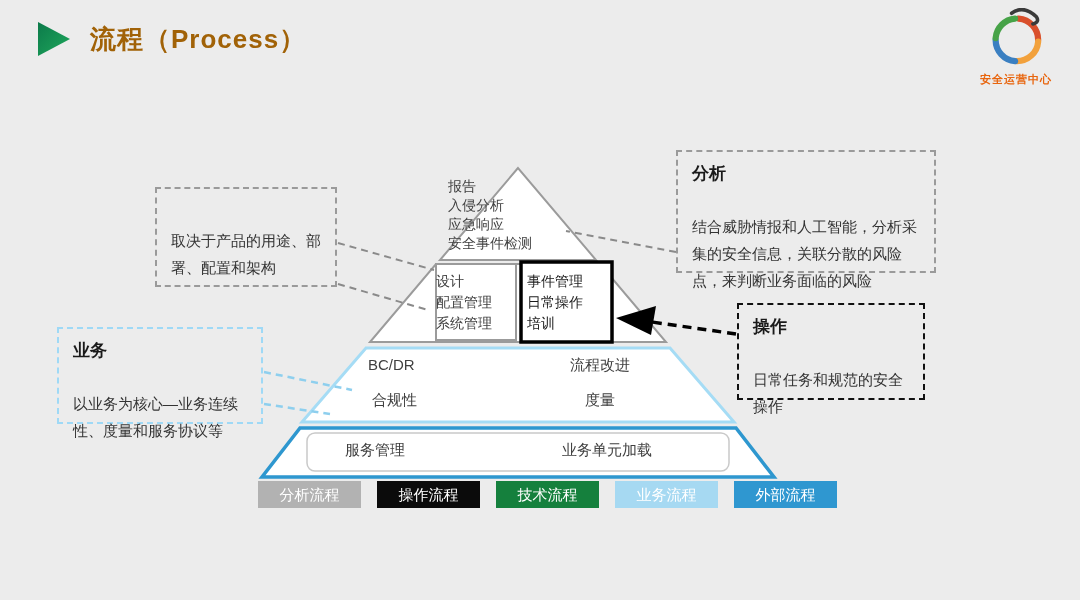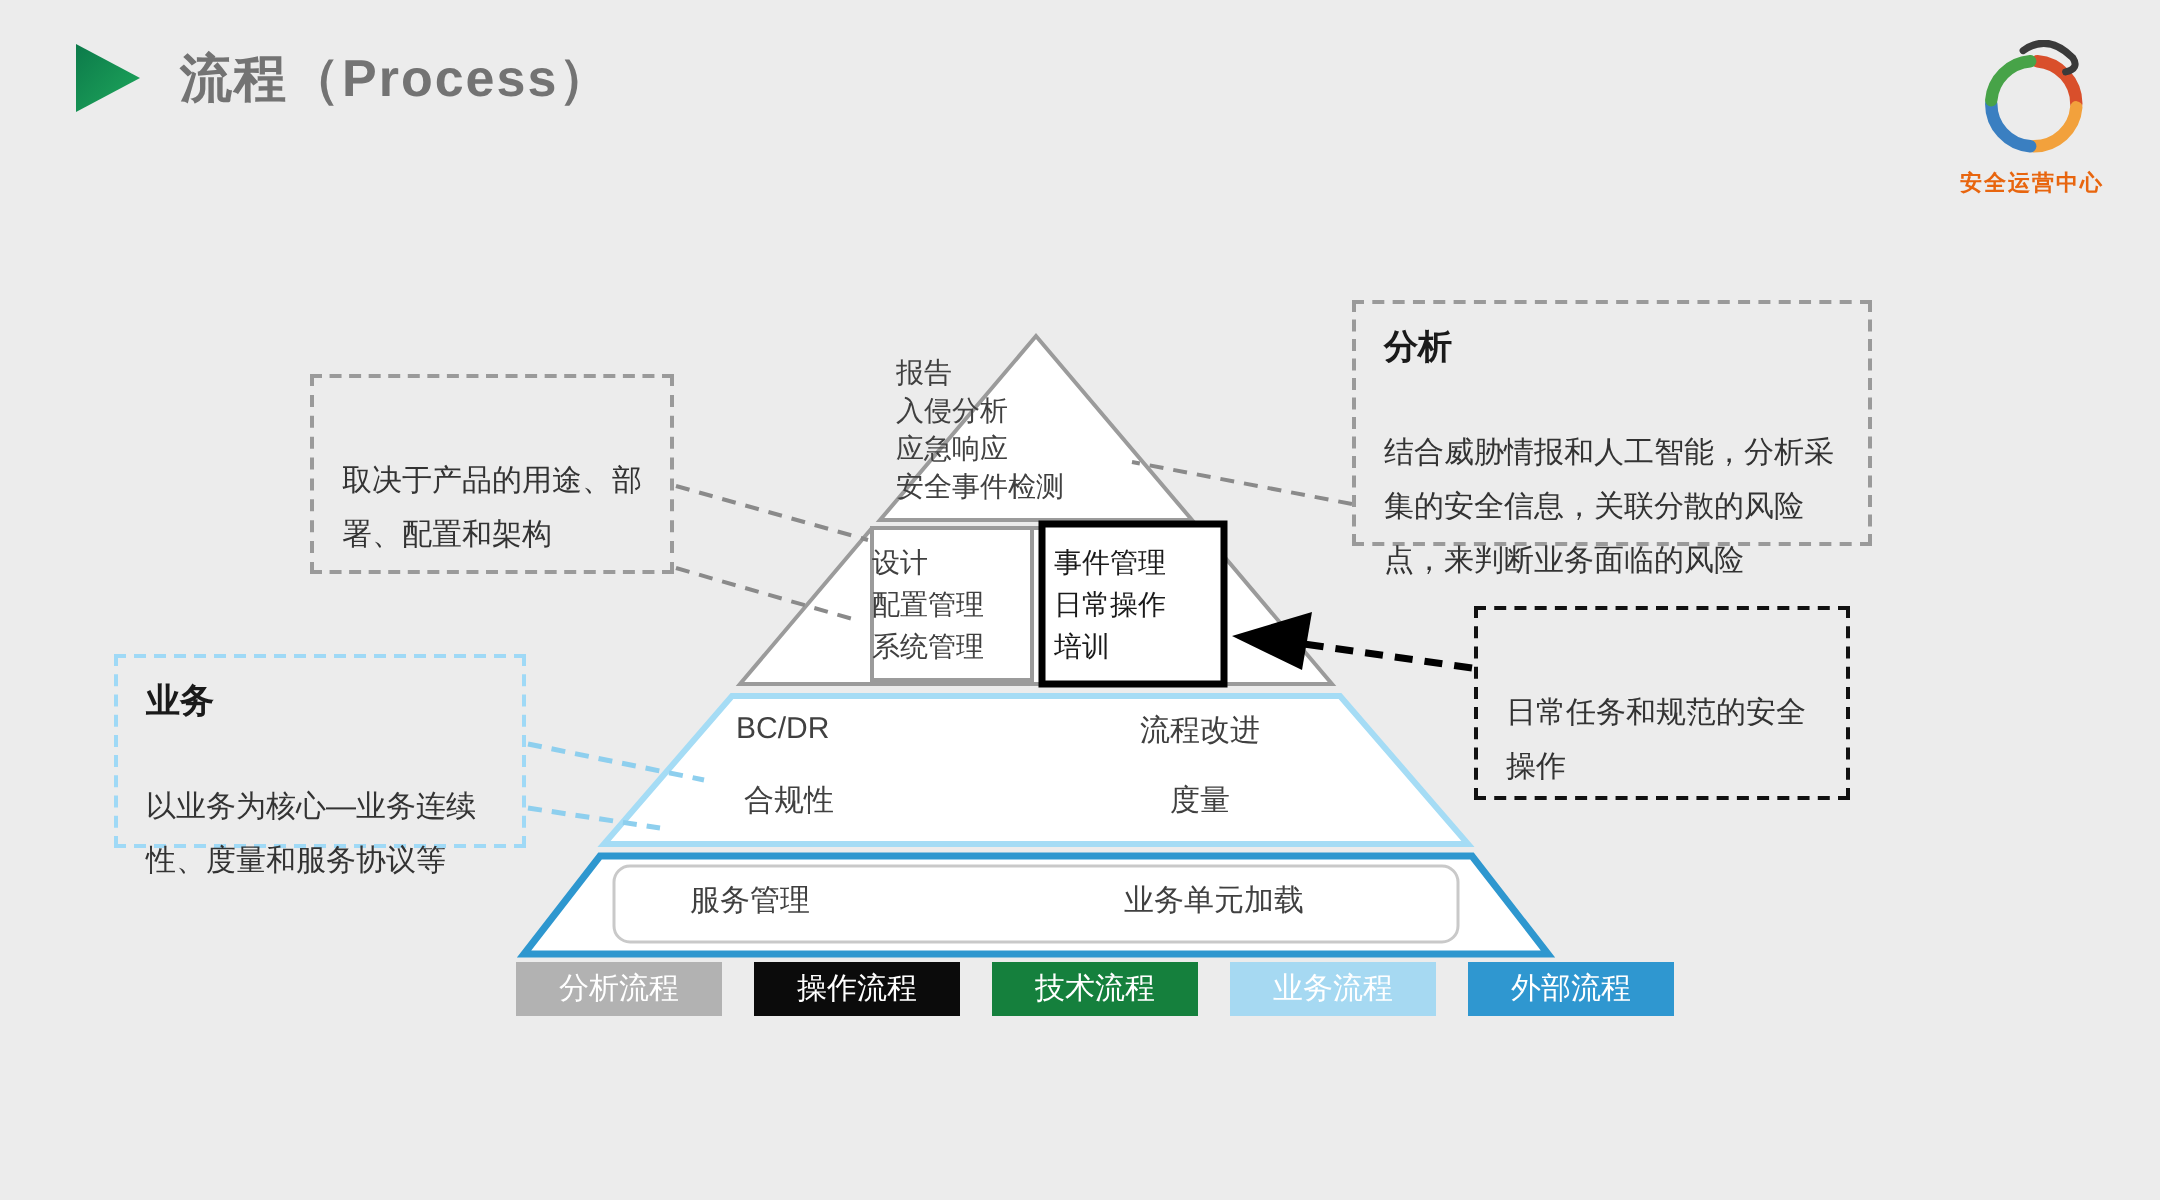--- a/index.html
+++ b/index.html
@@ -8,25 +8,25 @@
 
   .slide {
     position:relative; width:1080px; height:600px;
     background:#ececec; overflow:hidden;
   }
 
   
   .header-icon { position:absolute; left:38px; top:22px; width:36px; height:34px; }
   .page-title {
     position:absolute; left:90px; top:22px;
-    font-size:26px; font-weight:700; color:#737373; letter-spacing:1px;
+    font-size:26px; font-weight:700; color:#a16207; letter-spacing:1px;
   }
 
   
-  .logo { position:absolute; right:18px; top:20px; width:92px; text-align:center; }
+  .logo { position:absolute; right:18px; top:8px; width:92px; text-align:center; }
   .logo svg { display:block; margin:0 auto; }
   .logo-text { font-size:11px; font-weight:700; color:#e8650e; letter-spacing:1px; margin-top:2px; }
 
   
   .diagram-svg { position:absolute; left:0; top:0; width:1080px; height:600px; pointer-events:none; }
 
   
   .ptxt { position:absolute; color:#404040; }
   .apex-lines { left:448px; top:177px; width:140px; font-size:14px; line-height:19px; }
   .design-lines { left:436px; top:271px; width:80px; font-size:14px; line-height:21px; }
@@ -156,16 +156,17 @@
     <div class="c-title">业务</div>
     <div class="c-body">以业务为核心—业务连续性、度量和服务协议等</div>
   </div>
 
   <div class="callout callout-analysis">
     <div class="c-title">分析</div>
     <div class="c-body">结合威胁情报和人工智能，分析采集的安全信息，关联分散的风险点，来判断业务面临的风险</div>
   </div>
 
   <div class="callout callout-operation">
+    <div class="c-title">操作</div>
     <div class="c-body">日常任务和规范的安全操作</div>
   </div>
 
 </div>
 
 </body></html>

